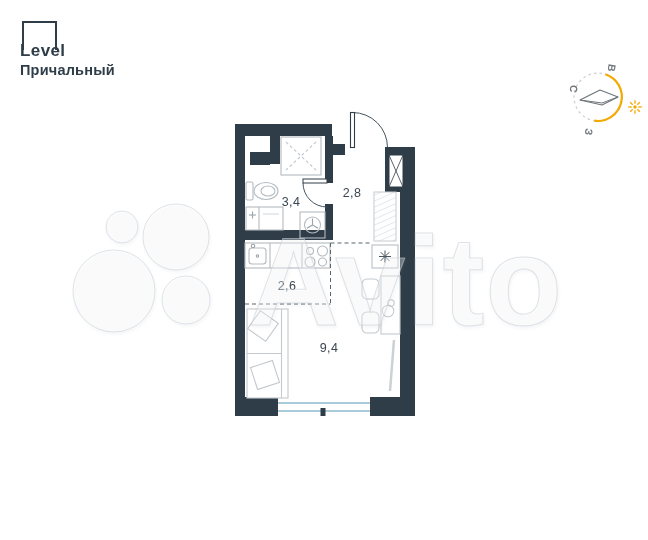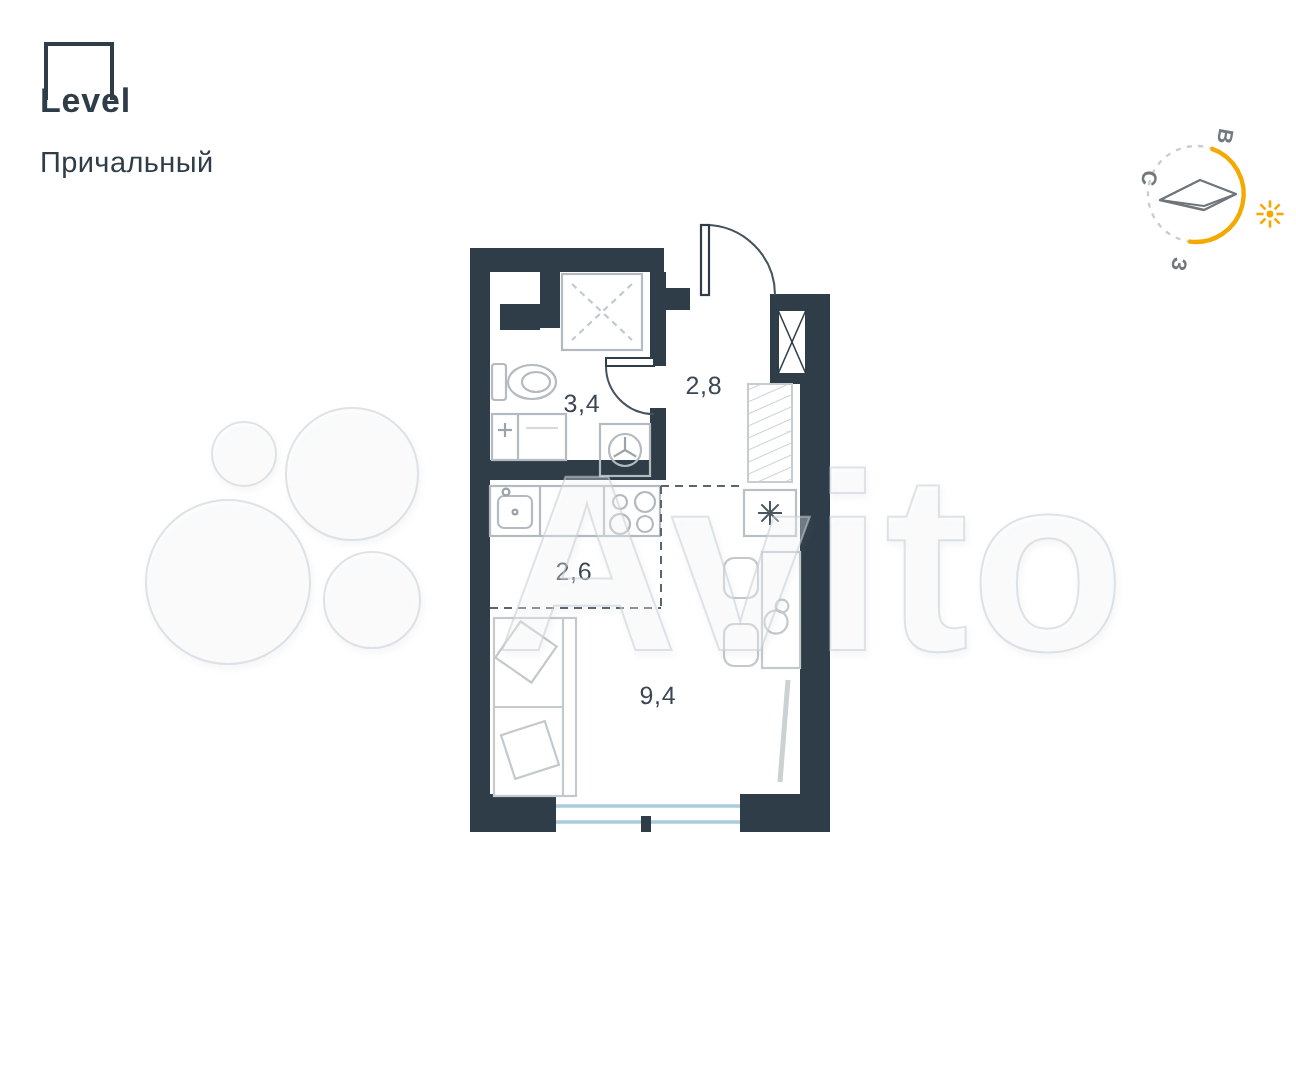--- a/index.html
+++ b/index.html
@@ -4,21 +4,21 @@
 <style>
   html,body{margin:0;padding:0;background:#fff;}
   .canvas{
     position:relative;width:648px;height:416px;background:#fff;overflow:hidden;
     font-family:"Liberation Sans", sans-serif;
   }
   
   .logo{position:absolute;left:22px;top:21px;color:#2e3d48;}
   .logo-square{width:31px;height:27px;border:2.5px solid #2e3d48;border-bottom:none;}
   .logo-level{margin-top:-8px;margin-left:-2px;font-size:17px;font-weight:700;letter-spacing:.4px;color:#2e3d48;line-height:1;}
-  .logo-project{margin-top:16px;margin-left:-2px;font-size:14.5px;font-weight:400;letter-spacing:.2px;color:#2e3d48;line-height:1;}
+  .logo-project{margin-top:4px;margin-left:-2px;font-size:14.5px;font-weight:700;letter-spacing:.2px;color:#2e3d48;line-height:1;}
   
   svg.plan{position:absolute;left:0;top:0;}
   .room-label{font-family:"Liberation Sans",sans-serif;font-size:12.5px;font-weight:500;fill:#3a4752;letter-spacing:.4px;}
   .compass-letter{font-family:"Liberation Sans",sans-serif;font-size:10.5px;font-weight:600;fill:#72797e;}
   .wm{filter:drop-shadow(1px 2px 1.5px rgba(125,135,148,.18));}
   .wm-shape{fill:rgba(255,255,255,.30);stroke:rgba(199,206,213,.55);stroke-width:1;}
   .wm-text{font-family:"Liberation Sans",sans-serif;font-weight:700;font-size:126px;letter-spacing:1px;}
 </style>
 </head>
 <body>

